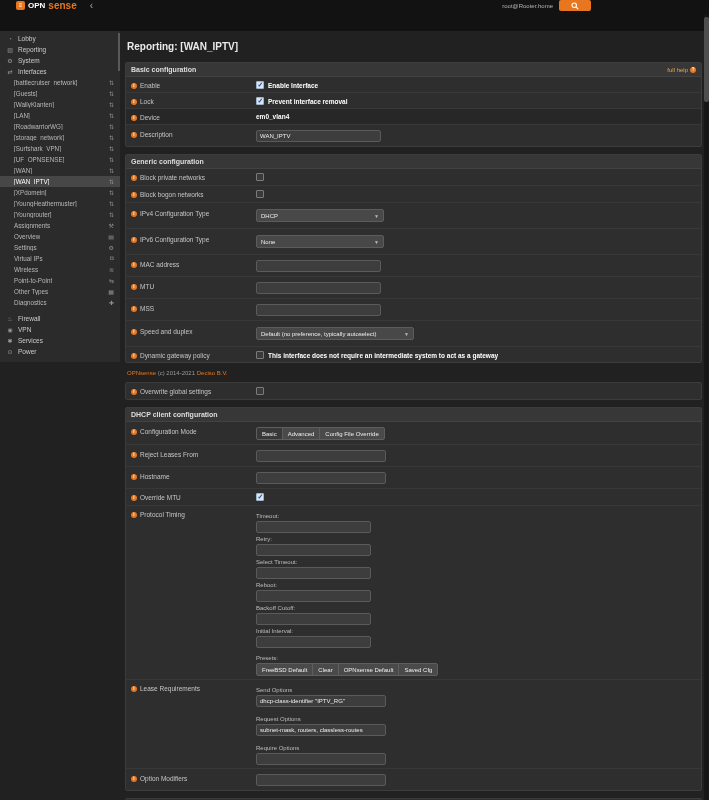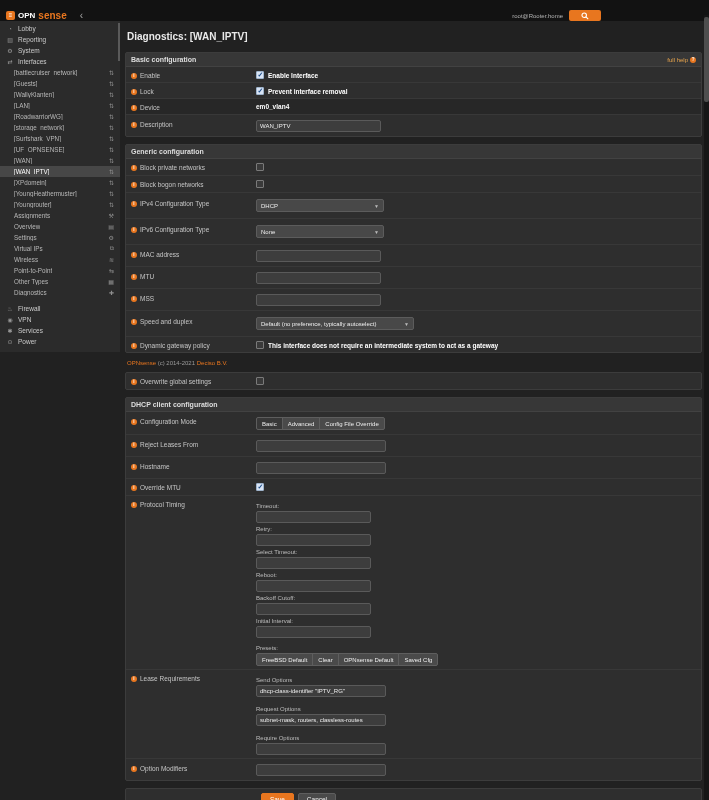--- a/index.html
+++ b/index.html
@@ -2,21 +2,21 @@
 <html><head>
 <meta charset="utf-8">
 <style>
   * { box-sizing: border-box; }
   html,body { margin:0; padding:0; }
   body {
     width:709px; height:800px; overflow:hidden; position:relative;
     background:#212121; font-family:"Liberation Sans", sans-serif; color:#d4d4d4;
   }
   
-  .topbar { height:21px; background:#121212; display:flex; align-items:flex-end; justify-content:space-between; padding:0 6px; }
+  .topbar { height:31px; background:#121212; display:flex; align-items:flex-start; justify-content:space-between; padding:0 16px; }
   .tb-left { display:flex; align-items:center; gap:3px; }
   .brand-icon { width:9px; height:9px; background:#e8761f; border-radius:2px; color:#fff; font-size:6px; line-height:9px; text-align:center; }
   .brand-prefix { color:#fff; font-weight:bold; font-size:8px; }
   .brand-suffix { color:#e8761f; font-weight:bold; font-size:10px; }
   .collapse-btn { color:#aaa; font-size:10px; margin-left:10px; line-height:10px; cursor:pointer; }
   .tb-right { display:flex; align-items:center; gap:6px; margin-right:102px; }
   .user-label { color:#b5b5b5; font-size:6px; }
   .search-btn { width:32px; height:11px; background:#e8761f; border:none; border-radius:2px; display:flex; align-items:center; justify-content:center; cursor:pointer; }
   
   .layout { display:flex; align-items:flex-start; }
@@ -251,21 +251,21 @@
 
         <div class="side-item">
           <span class="si-icon">⊙</span>
           <span>Power</span>
         </div>
       </div>
   </div>
 
   <div class="content">
 
-    <div class="page-title">Diagnostics: [WAN_IPTV]</div>
+    <div class="page-title">Reporting: [WAN_IPTV]</div>
 
     <div class="panel">
       <div class="panel-header">
         <span>Basic configuration</span>
         <span class="full-help">
           <span>full help</span>
           <span class="help-icon">?</span>
         </span>
       </div>
       <div class="frow">

